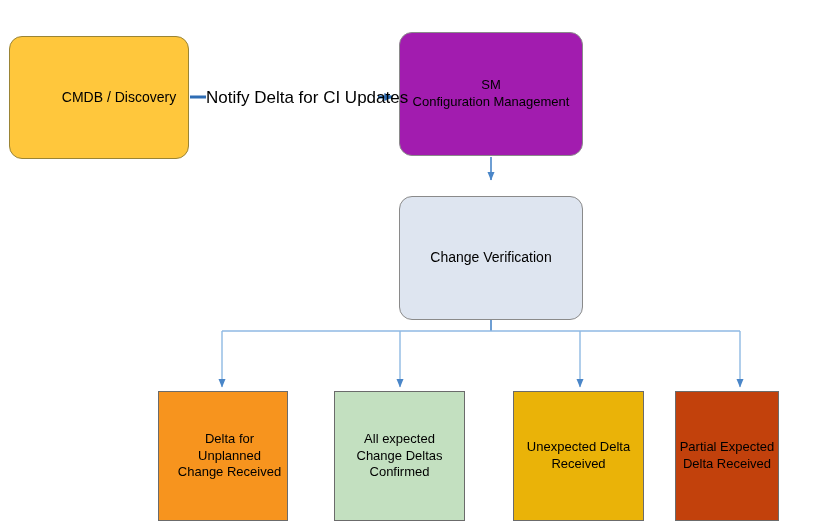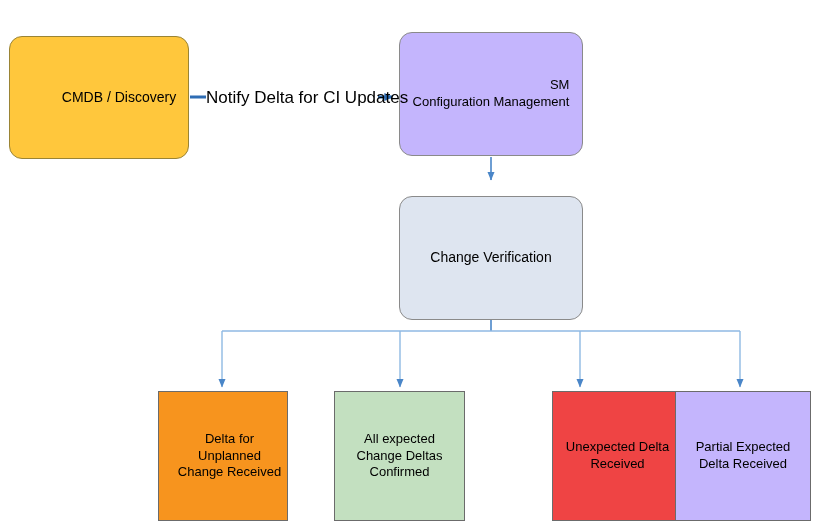--- a/index.html
+++ b/index.html
@@ -47,36 +47,35 @@
   #node-cmdb {
     left: 9px;  top: 36px;  width: 180px; height: 123px;
     background: #FFC73C;
     border-color: #9a8435;
     font-size: 14px;
     padding-left: 40px;
   }
   
   #node-scm {
     left: 399px; top: 32px; width: 184px; height: 124px;
-    background: #c4b5fd;
+    background: #a21caf;
     font-size: 13px;
-    text-align: right;
   }
   
   #node-cv {
     left: 399px; top: 196px; width: 184px; height: 124px;
     background: #DEE5F0;
     font-size: 14px;
   }
   
   .leaf { font-size: 13px; }
   #node-leaf-0 { left: 158px; top: 391px; width: 130px; height: 130px; background: #F7941E; padding-left: 13px; }
   #node-leaf-1 { left: 334px; top: 391px; width: 131px; height: 130px; background: #C3E0C0; }
-  #node-leaf-2 { left: 513px; top: 391px; width: 131px; height: 130px; background: #ef4444; margin-left: 39px; }
-  #node-leaf-3 { left: 675px; top: 391px; width: 136px; height: 130px; background: #c4b5fd; }
+  #node-leaf-2 { left: 513px; top: 391px; width: 131px; height: 130px; background: #eab308; }
+  #node-leaf-3 { left: 675px; top: 391px; width: 104px; height: 130px; background: #c2410c; }
 
   #edge-label-notify {
     position: absolute;
     left: 206px;
     top: 88px;
     width: 172px;
     text-align: center;
     font-size: 17px;
     color: #000000;
     background: #ffffff;

